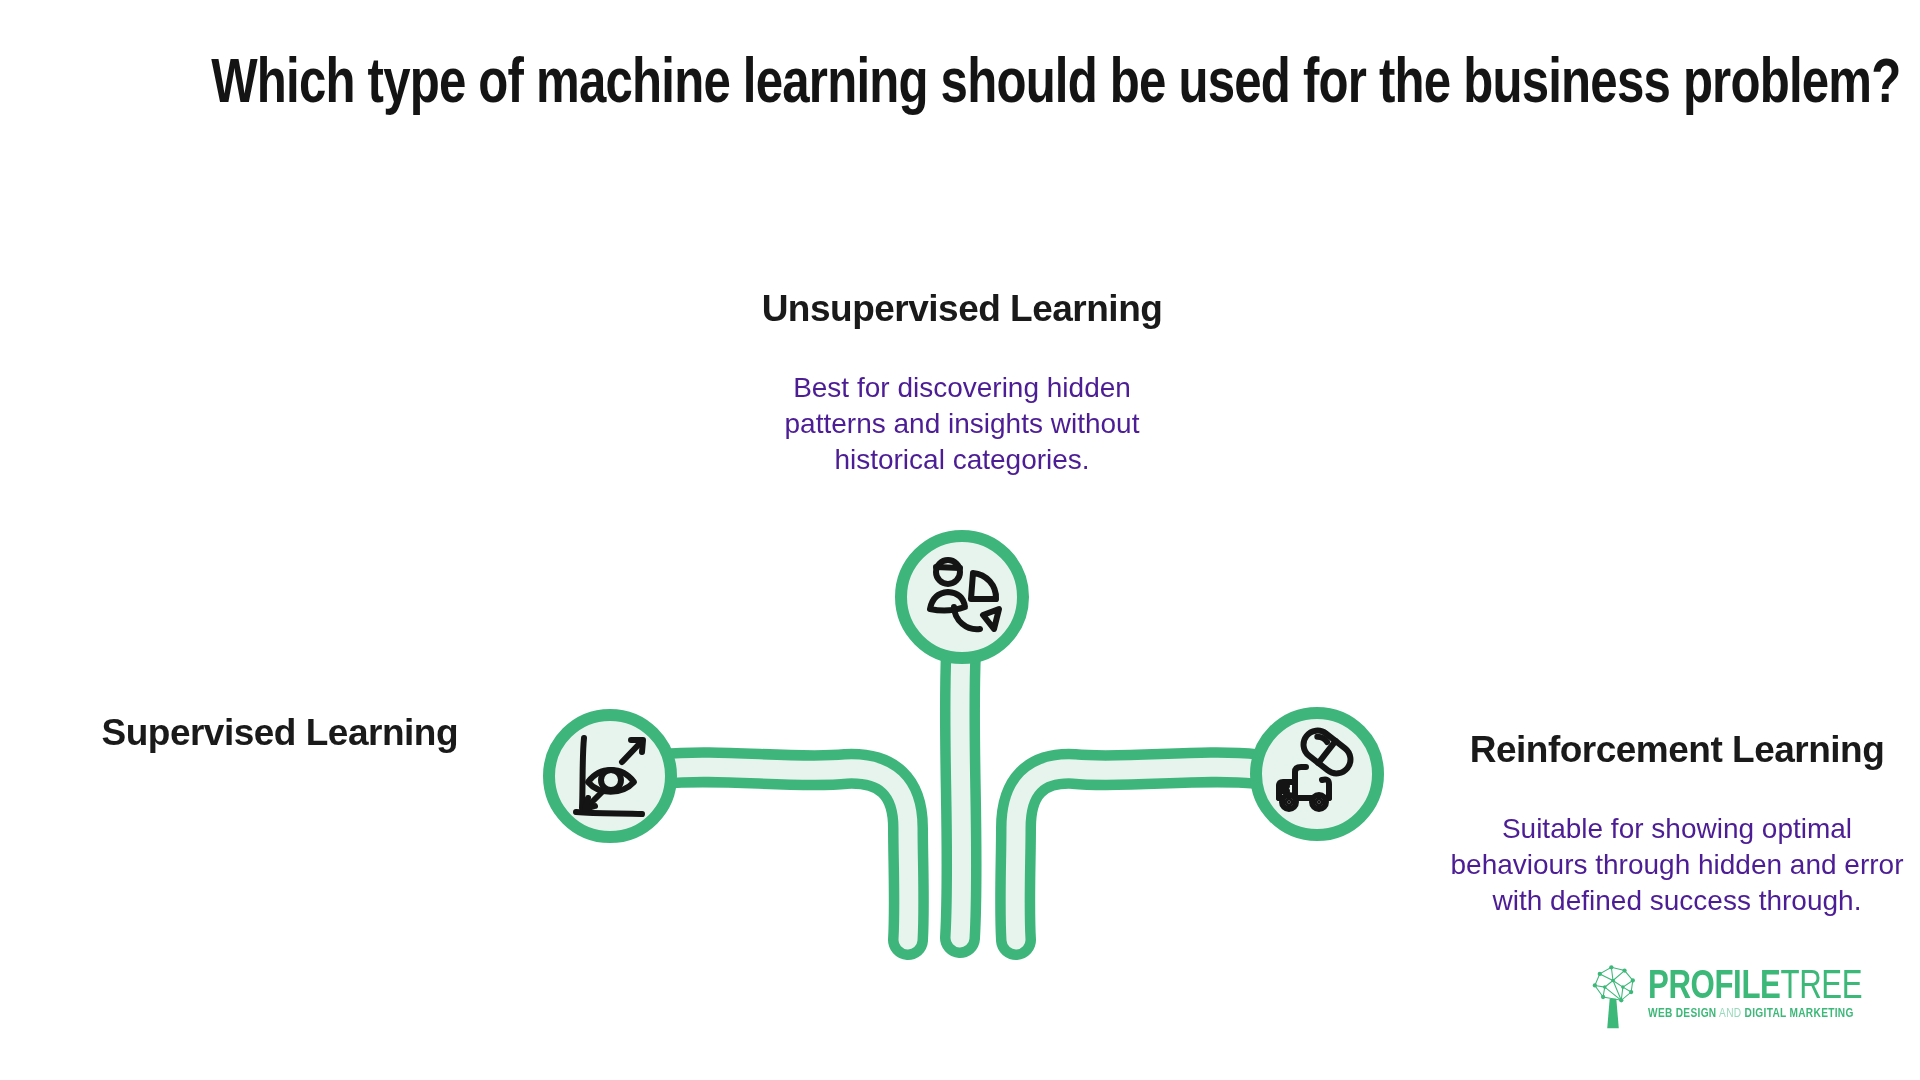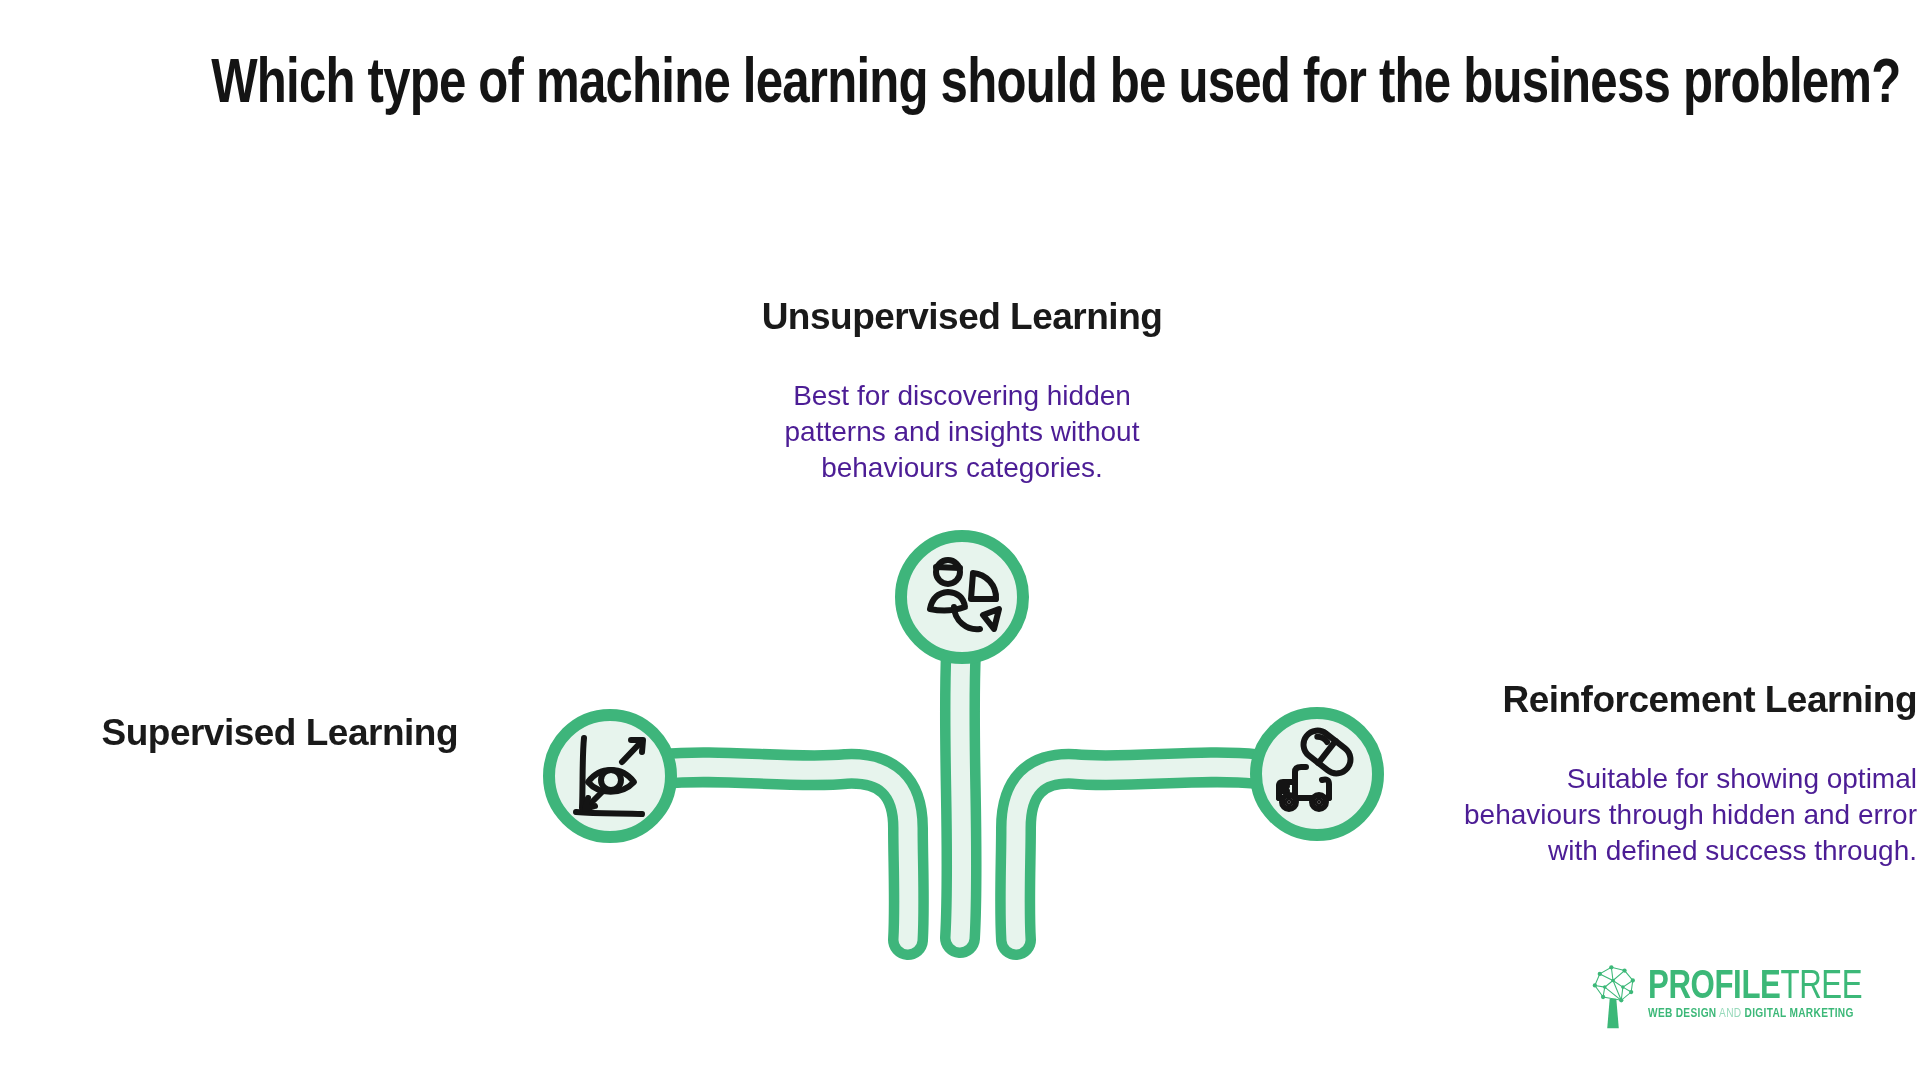--- a/index.html
+++ b/index.html
@@ -18,23 +18,23 @@
     text-align:center;font-size:63px;font-weight:bold;color:#141414;
     letter-spacing:-1px;white-space:nowrap;
     transform:scaleX(0.78);transform-origin:center top;
   }
 
   .branch{position:absolute;}
   .branch h2{margin:0 0 40px 0;font-size:37px;font-weight:bold;color:#1a1a1a;letter-spacing:-0.5px;}
   .branch .desc{font-size:28px;line-height:36px;color:#4c1d95;}
   .branch .desc span{display:block;}
 
-  .branch-unsupervised{left:647px;top:296px;width:630px;text-align:center;}
+  .branch-unsupervised{left:647px;top:288px;width:630px;text-align:center;}
   .branch-supervised{left:8px;top:700px;width:450px;text-align:right;margin-top:12px;}
-  .branch-reinforcement{left:1437px;top:679px;width:480px;text-align:right;}
+  .branch-reinforcement{left:1437px;top:729px;width:480px;text-align:center;}
 
   .logo{position:absolute;left:1588px;top:964px;display:flex;align-items:flex-start;}
   .logo-text{transform:scaleX(0.78);transform-origin:left top;margin-left:10px;white-space:nowrap;}
   .logo-name{font-size:40px;line-height:40px;font-weight:bold;color:#3cb878;letter-spacing:-0.5px;}
   .logo-name .lt{font-weight:normal;}
   .logo-tagline{font-size:13px;line-height:14px;font-weight:bold;color:#3cb878;letter-spacing:0.4px;margin-top:2px;}
   .logo-tagline .and{font-weight:normal;color:#96d9ba;}
 </style>
 </head>
 <body>
@@ -108,21 +108,21 @@
     </g>
   </svg>
 
   <h1 class="page-title">Which type of machine learning should be used for the business problem?</h1>
 
   <div class="branch branch-unsupervised">
     <h2>Unsupervised Learning</h2>
     <div class="desc">
       <span>Best for discovering hidden</span>
       <span>patterns and insights without</span>
-      <span>behaviours categories.</span>
+      <span>historical categories.</span>
     </div>
   </div>
 
   <div class="branch branch-supervised">
     <h2>Supervised Learning</h2>
   </div>
 
   <div class="branch branch-reinforcement">
     <h2>Reinforcement Learning</h2>
     <div class="desc">

